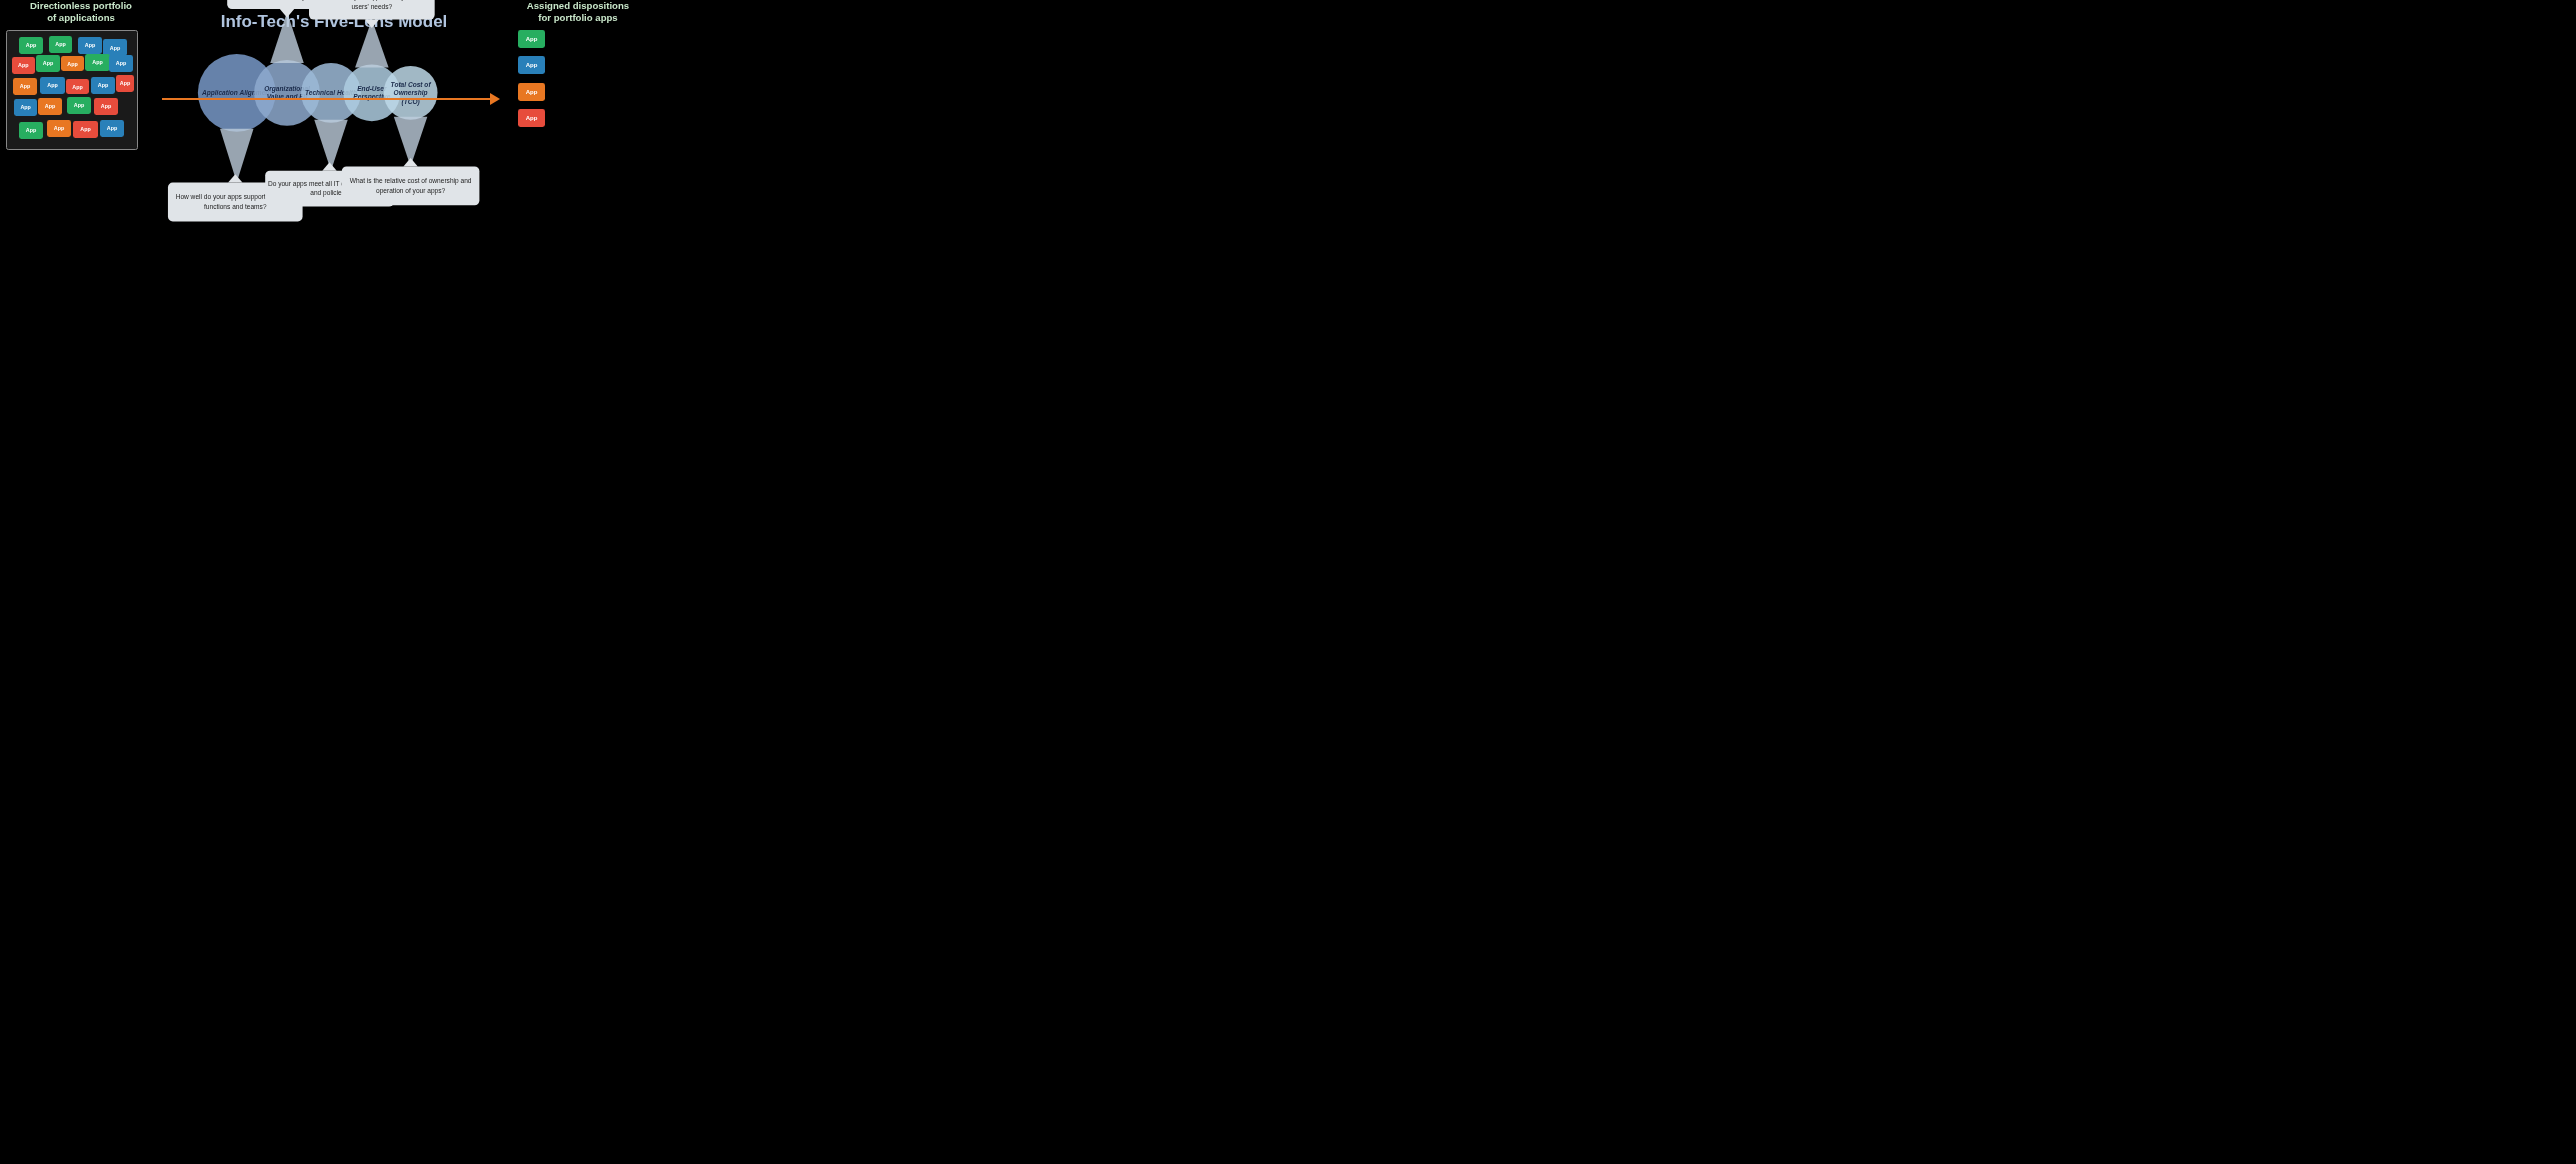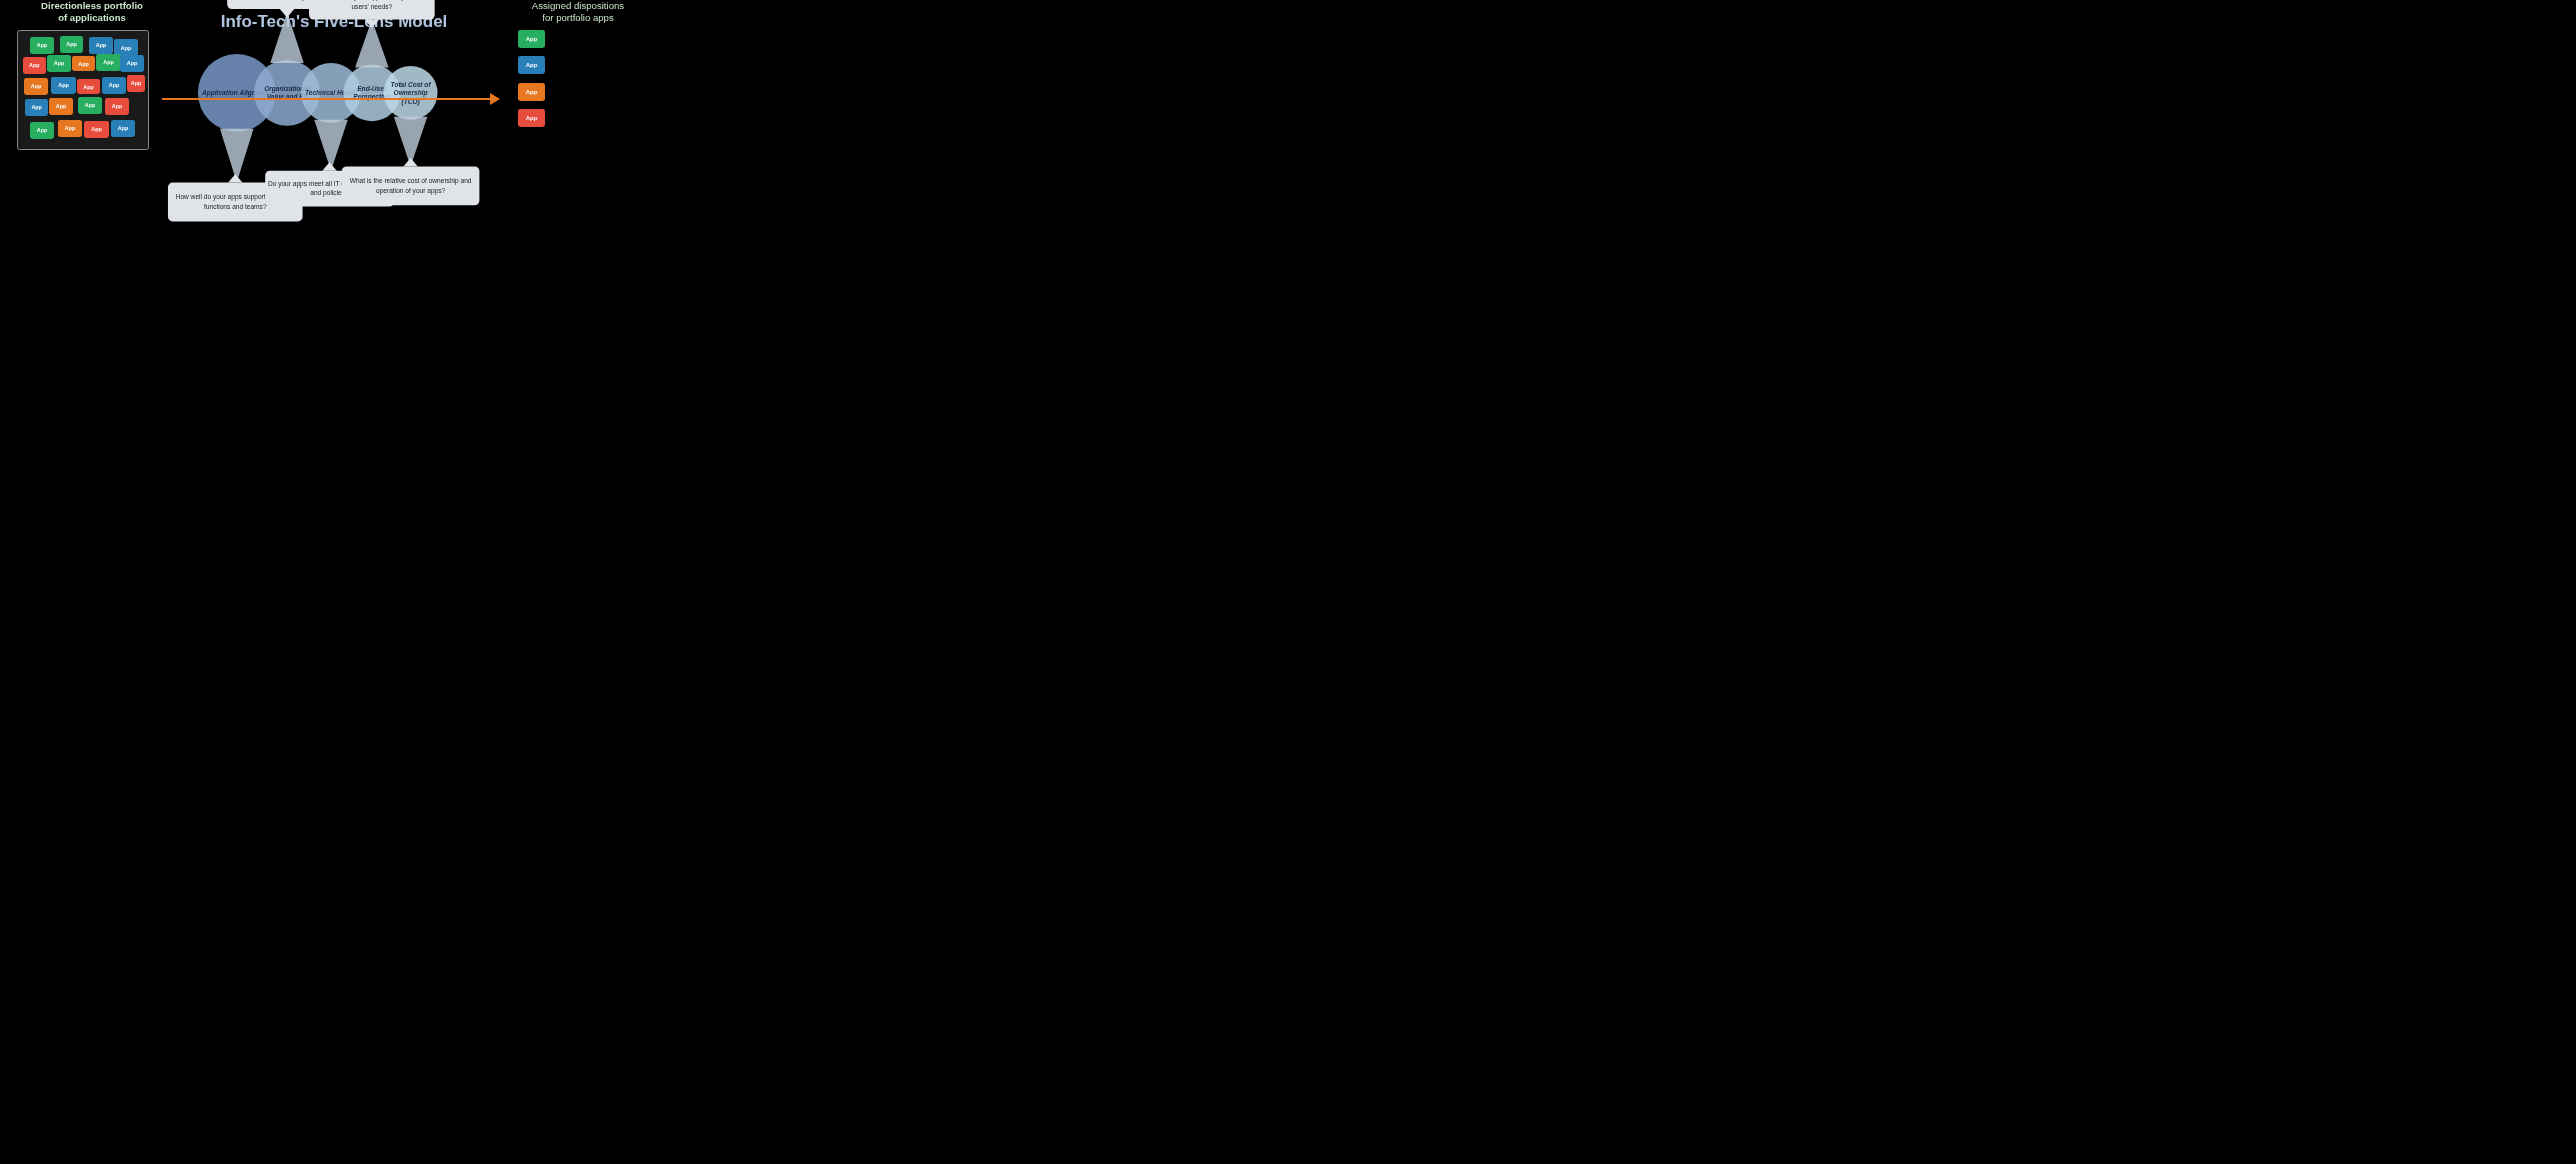--- a/index.html
+++ b/index.html
@@ -9,21 +9,21 @@
       width: 644px;
       height: 291px;
       font-family: Arial, sans-serif;
       overflow: hidden;
       position: relative;
     }
 
     
     .left-section {
       position: absolute;
-      left: 17px;
+      left: 6px;
       top: 0;
       width: 150px;
     }
 
     .left-title {
       color: #c8e6c9;
       font-size: 9.6px;
       font-weight: bold;
       text-align: center;
       line-height: 1.3;
@@ -55,21 +55,21 @@
     .right-section {
       position: absolute;
       right: 6px;
       top: 0;
       width: 120px;
     }
 
     .right-title {
       color: #c8e6c9;
       font-size: 9.6px;
-      font-weight: normal;
+      font-weight: bold;
       text-align: center;
       line-height: 1.3;
       margin-bottom: 4.8px;
     }
 
     .disposition-item {
       display: flex;
       align-items: center;
       margin-bottom: 8.4px;
     }

